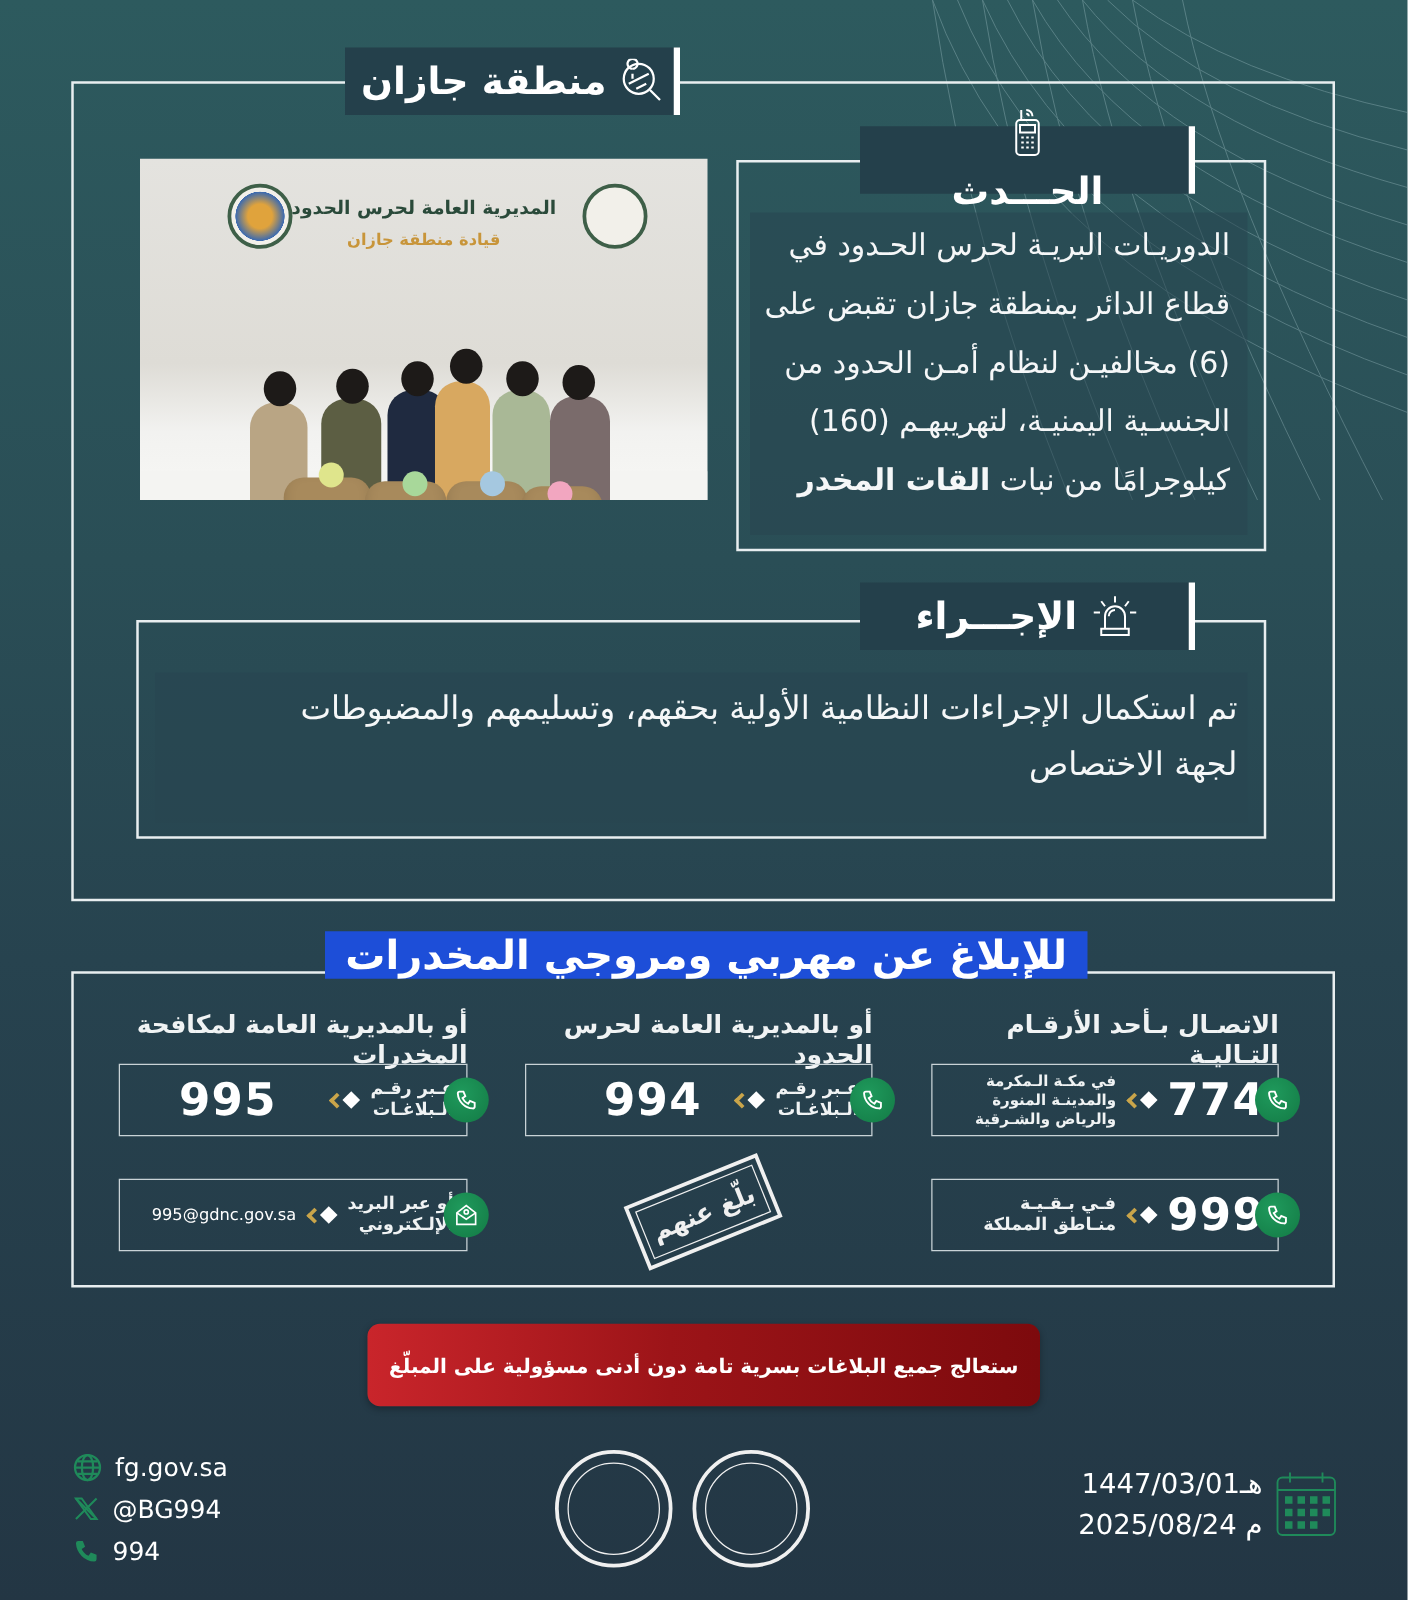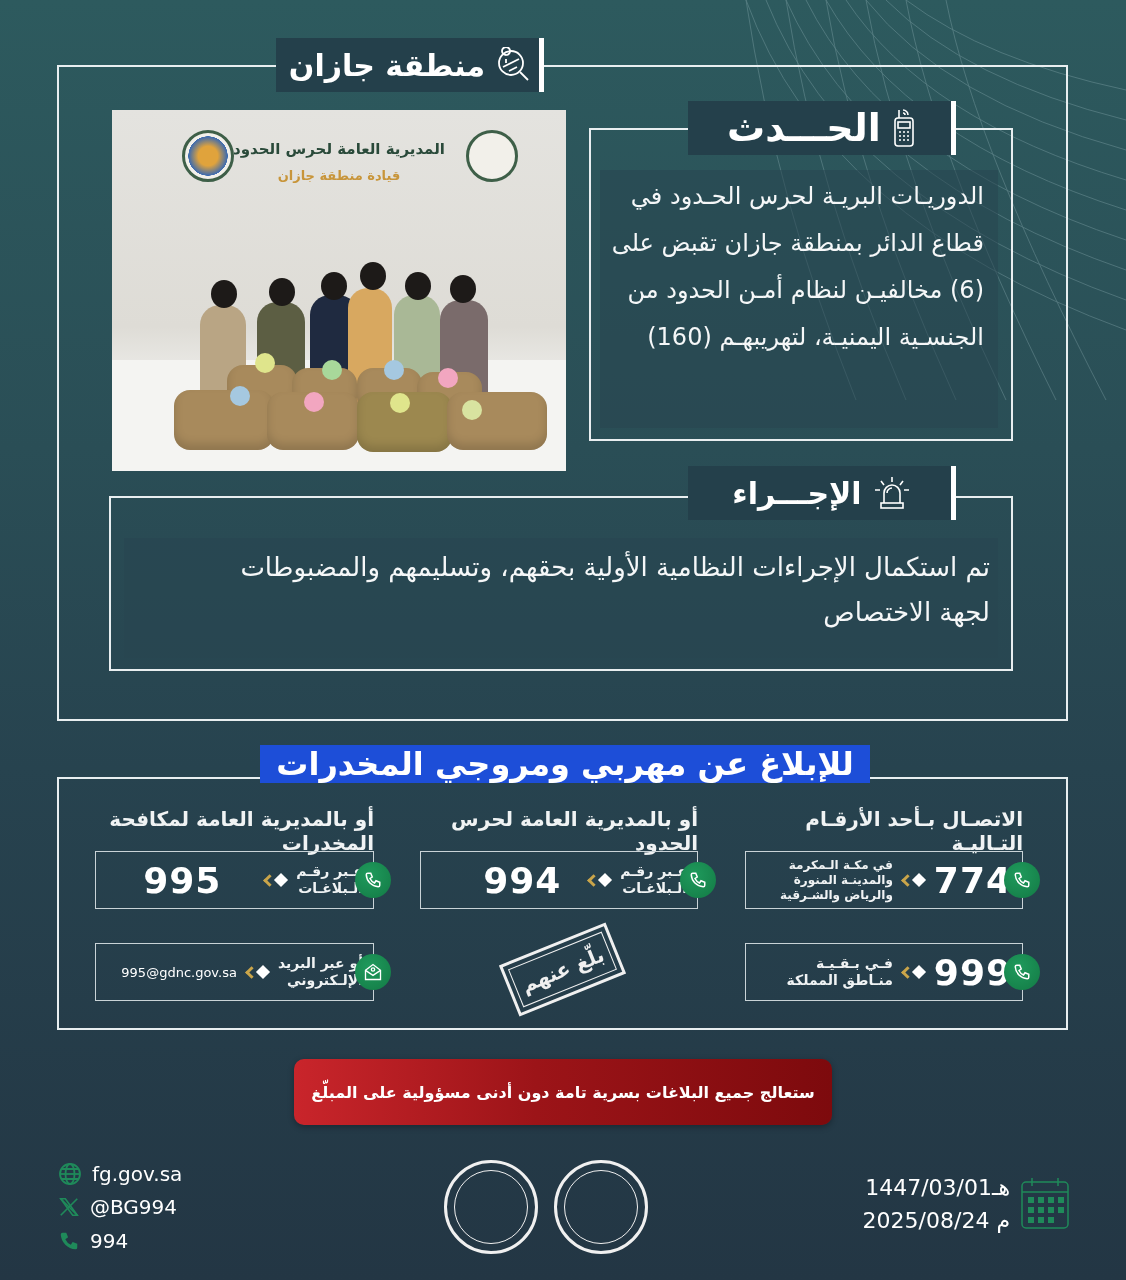--- a/index.html
+++ b/index.html
@@ -29,21 +29,21 @@
     .text-panel {
       position: absolute; background: rgba(40, 70, 80, 0.55);
     }
     .body-text {
       font-size: 24px; line-height: 47px; text-align: justify; text-align-last: right; color: #f5f7f8;
     }
     .bold { font-weight: bold; }
 
     
     .photo {
-      position: absolute; left: 112px; top: 110px; width: 454px; height: 361px;
+      position: absolute; left: 112px; top: 127px; width: 454px; height: 273px;
       background: linear-gradient(180deg, #e4e3df 0%, #dedcd6 60%, #f2f2f0 80%, #f7f7f5 100%);
       overflow: hidden;
     }
     .photo .hdr-title { position: absolute; top: 30px; left: 0; right: 0; text-align: center; color: #2a4a3a; font-weight: bold; font-size: 15px; }
     .photo .hdr-sub { position: absolute; top: 58px; left: 0; right: 0; text-align: center; color: #c8953a; font-weight: bold; font-size: 13px; }
     .photo .seal { position: absolute; width: 52px; height: 52px; border-radius: 50%; border: 3px solid #3e5f48; background: #f2f0ea; }
     .person { position: absolute; border-radius: 20px 20px 4px 4px; }
     .head { position: absolute; width: 26px; height: 28px; border-radius: 50%; background: #1d1a18; }
     .sack { position: absolute; background: #a88a5c; border-radius: 16px; box-shadow: inset 0 -6px 10px rgba(0,0,0,0.15); }
     .pack { position: absolute; width: 20px; height: 20px; border-radius: 50%; }
@@ -163,38 +163,39 @@
   <div class="pack" style="left:272px; top:250px; background:#a5c8e0;"></div>
   <div class="pack" style="left:326px; top:258px; background:#f2a6c0;"></div>
   <div class="pack" style="left:118px; top:276px; background:#a5c8e0;"></div>
   <div class="pack" style="left:192px; top:282px; background:#f2a6c0;"></div>
   <div class="pack" style="left:278px; top:283px; background:#dfe58c;"></div>
   <div class="pack" style="left:350px; top:290px; background:#d8e3a0;"></div>
 </div>
 
 <div class="frame" style="left:589px; top:128px; width:424px; height:313px;"></div>
 <div class="text-panel" style="left:600px; top:170px; width:398px; height:258px;"></div>
-<div class="title-tab" style="left:688px; top:101px; width:268px; height:54px; font-size:38px;">
+<div class="title-tab" style="left:688px; top:101px; width:268px; height:54px; font-size:30px;flex-direction:column;">
   <span style="display:inline-flex;">
     <svg width="26" height="40" viewBox="0 0 26 40" fill="none" stroke="#fff" stroke-width="1.6">
       <rect x="4" y="10" width="18" height="28" rx="3"></rect>
         <line x1="8" y1="2" x2="8" y2="10"></line>
       <rect x="7" y="14" width="12" height="6"></rect>
         <path d="M8 24h2M12 24h2M16 24h2M8 28h2M12 28h2M16 28h2M8 32h2M12 32h2M16 32h2"></path>
       <path d="M12 2 a5 5 0 0 1 5 5 M12 5 a2 2 0 0 1 2 2"></path>
     </svg>
   </span>
   <span>الحـــدث</span>
   <div class="bar"></div>
 </div>
 <div class="body-text" style="position:absolute; left:606px; top:173px; width:378px;">
   <div>الدوريـات البريـة لحرس الحـدود في</div>
   <div>قطاع الدائر بمنطقة جازان تقبض على</div>
   <div>(6) مخالفيـن لنظام أمـن الحدود من</div>
   <div>الجنسـية اليمنيـة، لتهريبهـم (160)</div>
+  <div><span>كيلوجرامًا من نبات </span><span class="bold">القات المخدر</span></div>
 </div>
 
 <div class="frame" style="left:109px; top:496px; width:904px; height:175px;"></div>
 <div class="text-panel" style="left:124px; top:538px; width:874px; height:120px;"></div>
 <div class="title-tab" style="left:688px; top:466px; width:268px; height:54px; font-size:30px;">
   <span style="display:inline-flex;">
     <svg width="40" height="36" viewBox="0 0 40 36" fill="none" stroke="#fff" stroke-width="1.6">
       <path d="M12 28 V18 a8 8 0 0 1 16 0 V28"></path>
         <rect x="9" y="28" width="22" height="5"></rect>
       <path d="M20 2v5M9 6l3 4M31 6l-3 4M3 15h5M32 15h5M15 18a5 5 0 0 1 5-5"></path>

